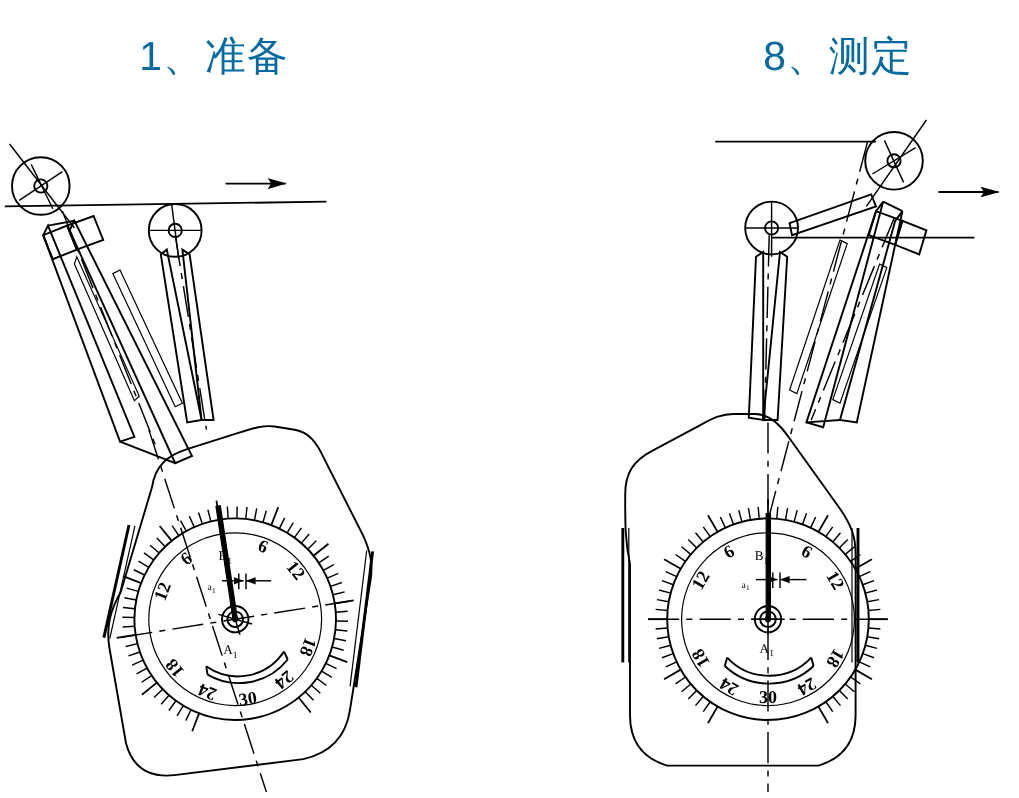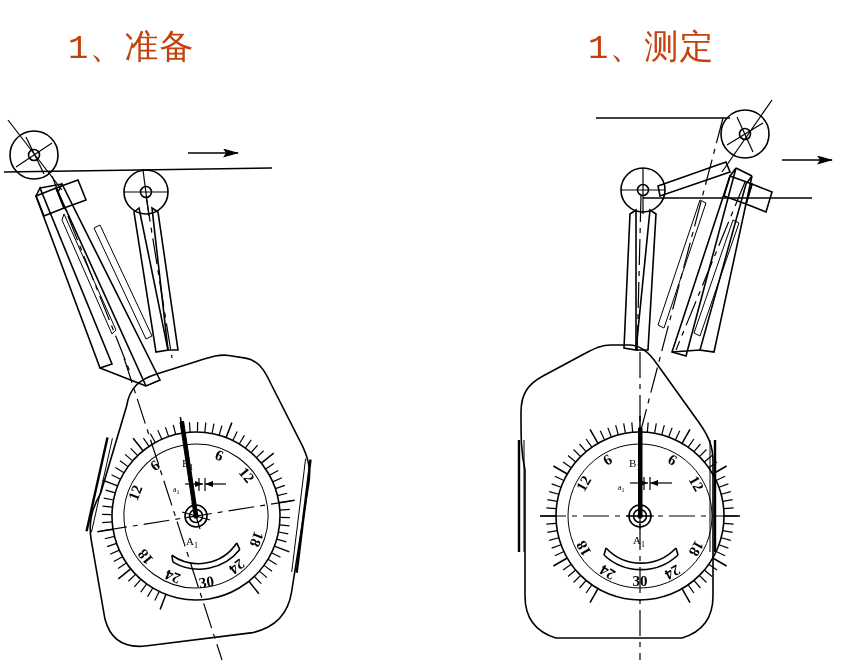--- a/index.html
+++ b/index.html
@@ -1,20 +1,20 @@
 <!DOCTYPE html>
 <html><head>
 <meta charset="utf-8">
 <style>
   html,body{margin:0;padding:0;background:#ffffff;}
   body{width:849px;height:665px;overflow:hidden;
        font-family:"Liberation Serif",serif;color:#000;}
   #stage{position:relative;width:849px;height:665px;background:#fff;}
-  .title{position:absolute;font-family:Liberation Mono, monospace;
-         font-size:34px;color:#c2410c;white-space:nowrap;letter-spacing:1px;}
+  .title{position:absolute;font-family:Liberation Sans, sans-serif;
+         font-size:34px;color:#0369a1;white-space:nowrap;letter-spacing:1px;margin-left:48px;}
   #title-1{left:68px;top:24px;}
   #title-2{left:588px;top:24px;}
   svg{position:absolute;left:0;top:0;}
   .ln{fill:none;stroke:#000;stroke-width:1.6;}
   .ln-thin{fill:none;stroke:#000;stroke-width:1.2;}
   .ln-hair{fill:none;stroke:#000;stroke-width:1;}
   .ln-thick{fill:none;stroke:#000;stroke-width:2.4;}
   .dash{fill:none;stroke:#000;stroke-width:1.2;
         stroke-dasharray:26 6 5 6;}
   .tick{stroke:#000;stroke-width:1.5;}
@@ -25,21 +25,21 @@
   .lbl-sm{font-family:"Liberation Serif",serif;font-size:8px;fill:#000;}
   .fillblk{fill:#000;stroke:none;}
   .needle{fill:#000;stroke:#000;stroke-width:1;}
 </style>
 </head>
 <body>
 
 <div id="stage">
 
   <div class="title" id="title-1">1、准备</div>
-  <div class="title" id="title-2">1、测定</div>
+  <div class="title" id="title-2">8、测定</div>
 
   <svg width="849" height="665" viewBox="0 0 849 665">
     <defs>
       <marker id="arrowhead" markerWidth="16" markerHeight="9" refX="15" refY="4.5" orient="auto" markerUnits="userSpaceOnUse">
         <path d="M0,0 L16,4.5 L0,9 L3,4.5 Z" fill="#000"></path>
       </marker>
     </defs>
 
     <g>
 

